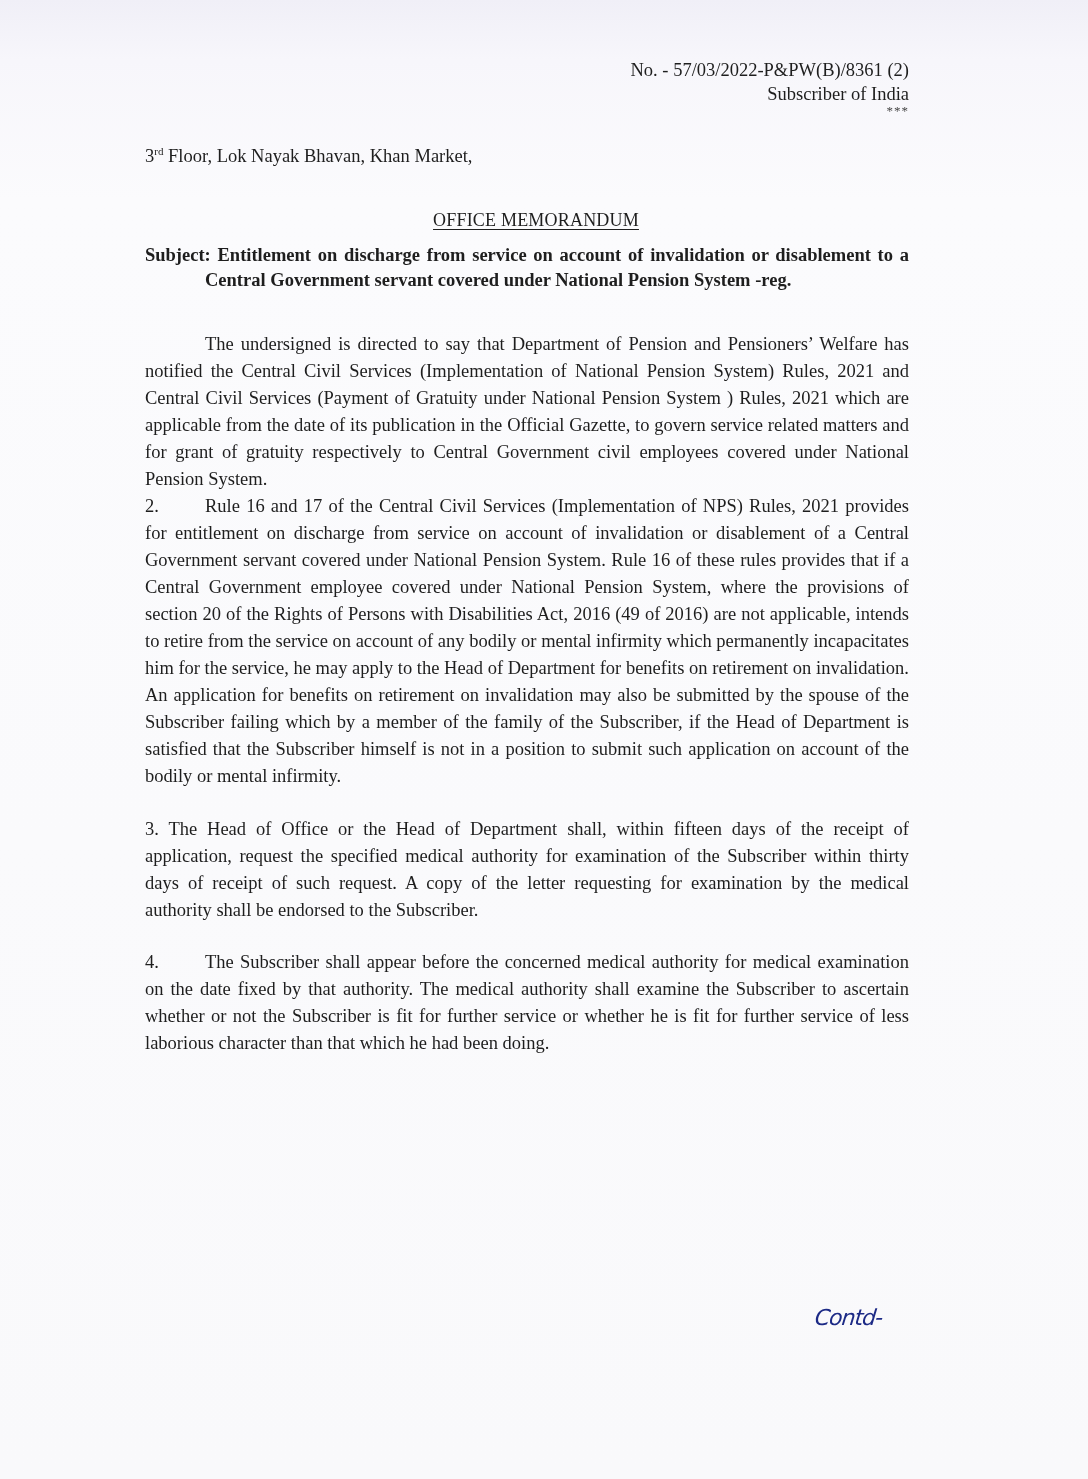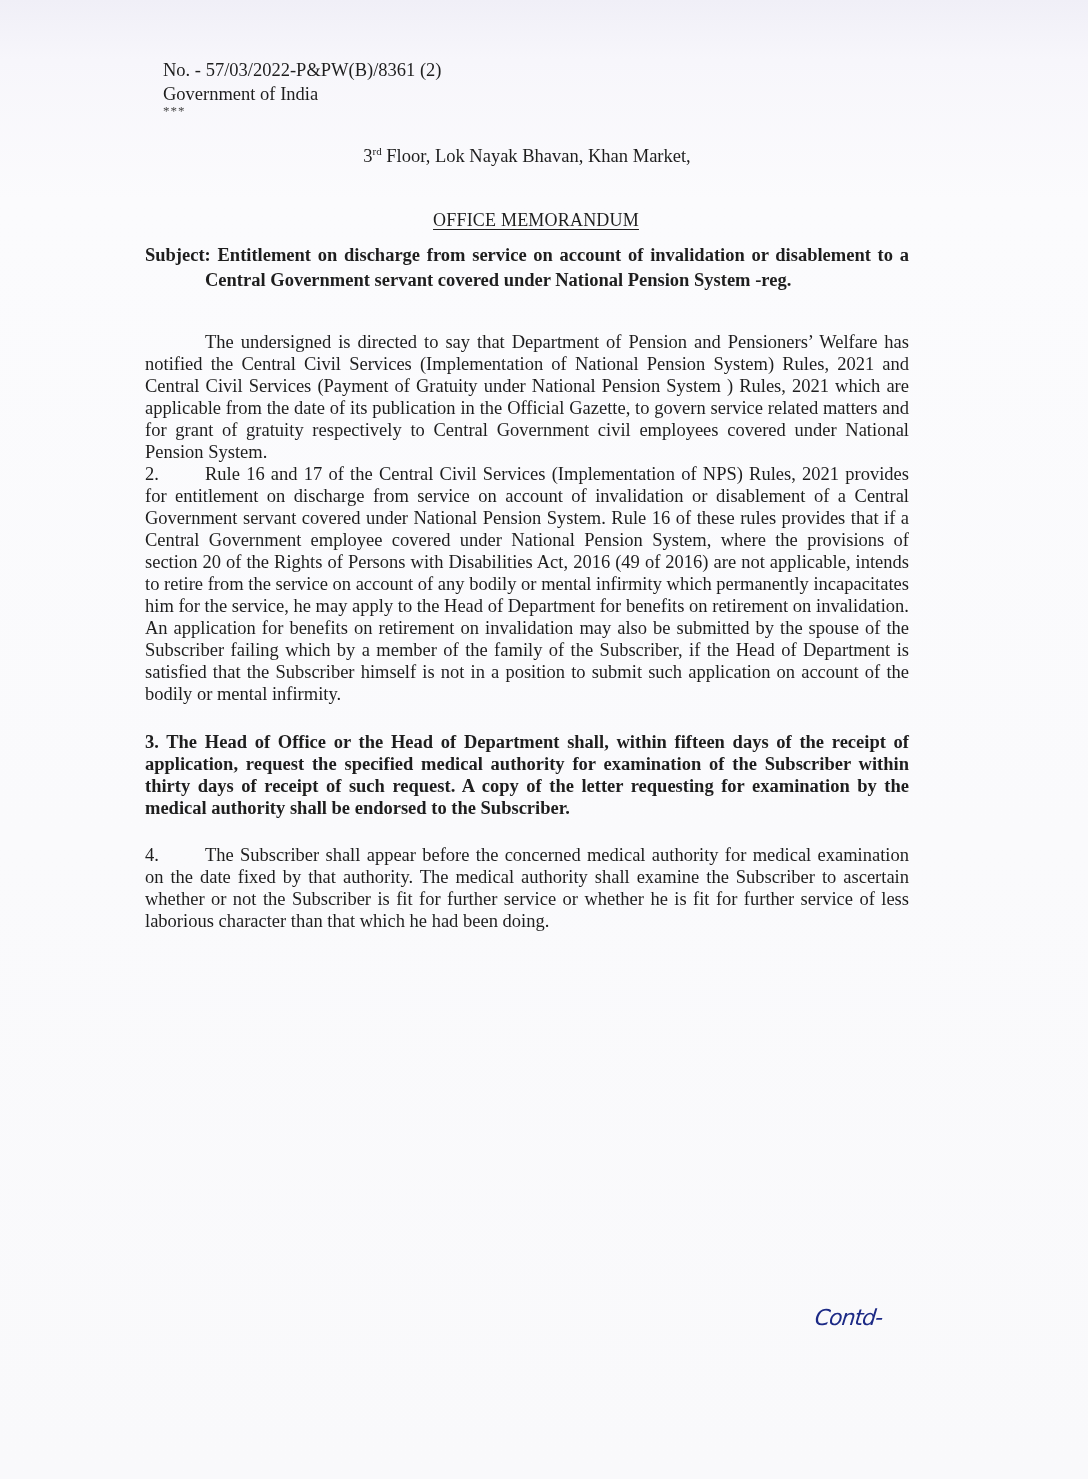--- a/index.html
+++ b/index.html
@@ -15,34 +15,34 @@
       position: relative;
       overflow: hidden;
     }
     .page {
       position: absolute;
       left: 145px;
       top: 58px;
       width: 764px;
     }
     .header {
-      text-align: left;
+      text-align: right;
       font-size: 18.5px;
       line-height: 24px;
       margin-left: 18px;
     }
     .header div { white-space: nowrap; }
     .stars {
       font-size: 13px;
       line-height: 10px;
       letter-spacing: 1px;
       color: #444;
     }
     .address {
-      text-align: center;
+      text-align: left;
       font-size: 18.5px;
       line-height: 24px;
       margin-top: 28px;
     }
     .address div { white-space: nowrap; }
     sup {
       font-size: 11px;
       vertical-align: 7px;
       line-height: 0;
     }
@@ -62,29 +62,29 @@
       font-size: 18.5px;
       line-height: 24.5px;
       text-align: justify;
       padding-left: 60px;
       text-indent: -60px;
     }
     .subject .label { }
     p {
       margin: 0;
       font-size: 18.5px;
-      line-height: 22px;
+      line-height: 27px;
       text-align: justify;
     }
     .para-intro {
       margin-top: 39px;
       text-indent: 60px;
     }
     .para-2 { }
-    .para-3 { margin-top: 26px; font-weight: bold; }
+    .para-3 { margin-top: 26px; }
     .para-4 { margin-top: 25px; }
     .num-tab {
       display: inline-block;
       width: 60px;
     }
     .contd {
       position: absolute;
       left: 815px;
       top: 1305px;
       font-family: "DejaVu Sans", sans-serif;
@@ -95,21 +95,21 @@
       transform: skewX(-6deg);
     }
   </style>
 </head>
 <body>
 
 <div class="page">
 
   <div class="header">
     <div>No. - 57/03/2022-P&amp;PW(B)/8361 (2)</div>
-    <div>Government of India</div>
+    <div>Subscriber of India</div>
     <div class="stars">***</div>
   </div>
 
   <div class="address">
     <div><span>3</span><sup>rd</sup><span> Floor, Lok Nayak Bhavan, Khan  Market,</span></div>
   </div>
 
   <div class="memo-title">OFFICE MEMORANDUM</div>
 
   <div class="subject"><span class="label">Subject:</span><span> Entitlement on discharge from service on account of invalidation or disablement to a Central Government servant covered under National Pension System -reg.</span></div>

